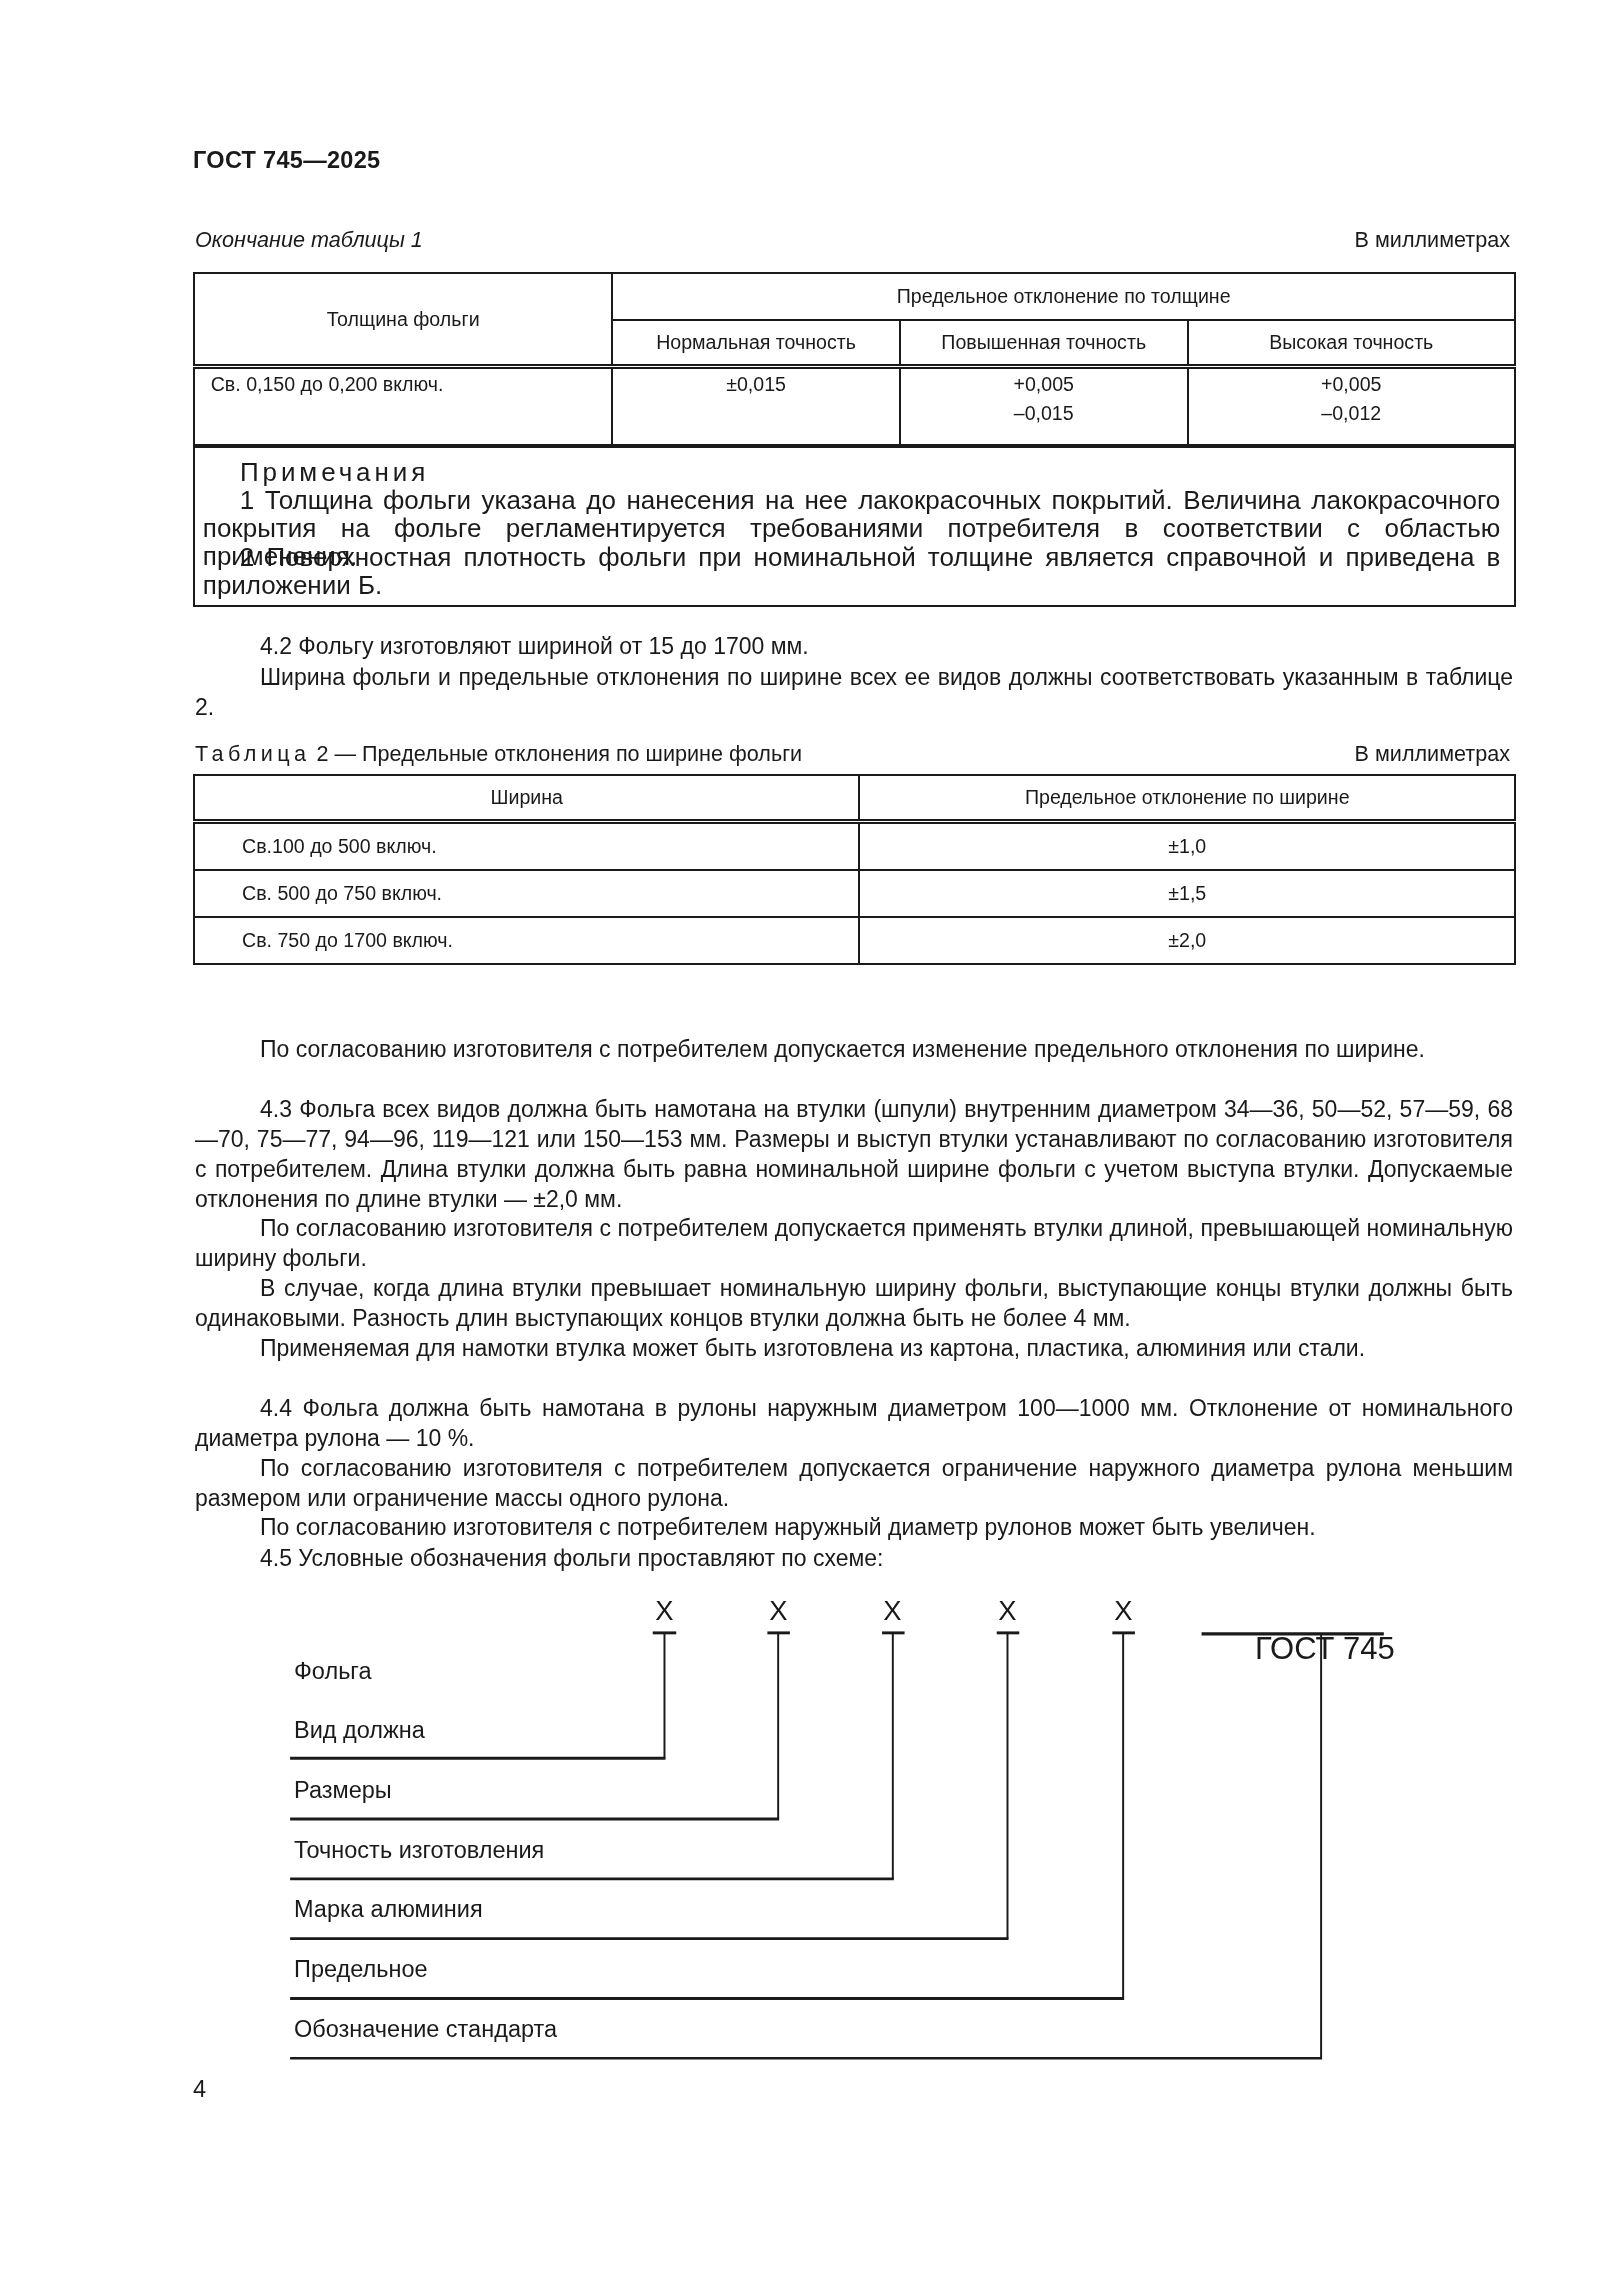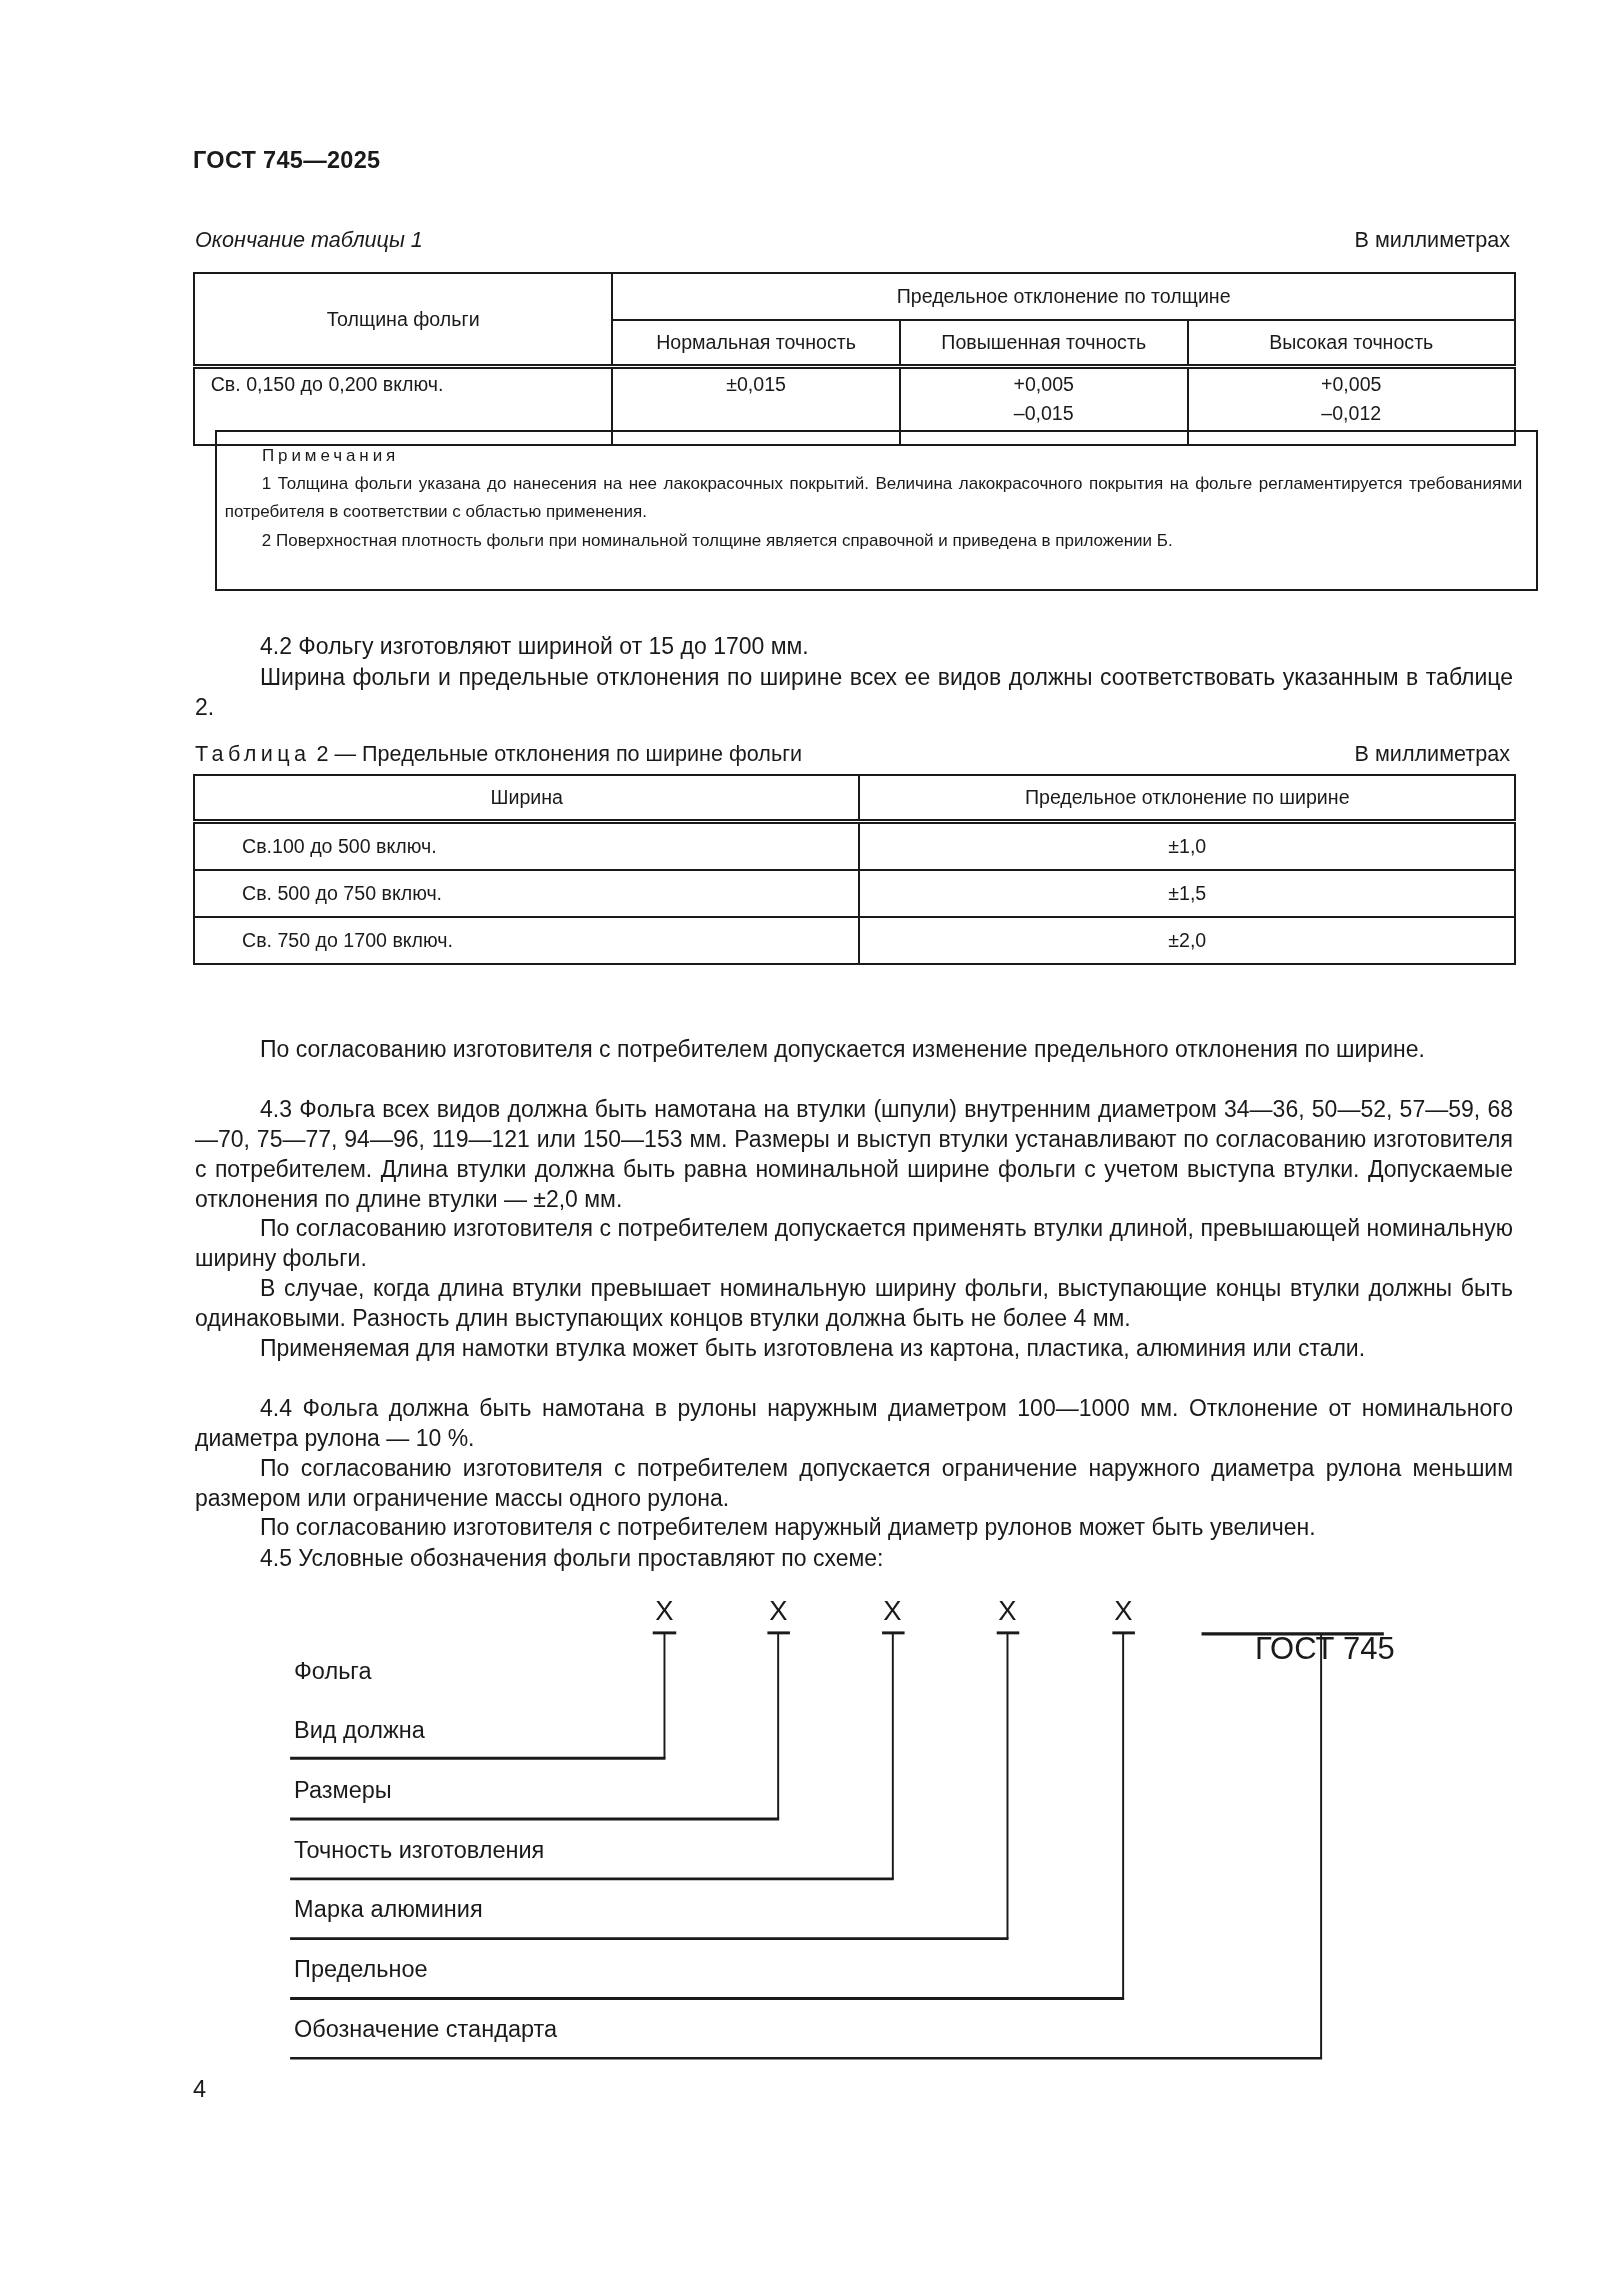--- a/index.html
+++ b/index.html
@@ -12,22 +12,22 @@
   .units-1 { right:111px; top:227px; }
   .units-2 { right:111px; top:741px; }
 
   table.t { position:absolute; border-collapse:collapse; font-size:19.6px; }
   table.t td { border:2px solid #1a1a1a; padding:0; vertical-align:middle; }
   .t1 { left:193px; top:272px; width:1323px; }
   .t1 .h1 td { height:45px; text-align:center; }
   .t1 .h2 td { height:43px; text-align:center; border-bottom:5.9px double #1a1a1a; }
   .t1 .r1 td { height:74px; vertical-align:top; padding-top:1px; text-align:center; line-height:29px; }
   .t1 .r1 td.left { text-align:left; padding-left:15.7px; }
-  .notes { position:absolute; left:193px; top:430px; width:1319px; height:157px;
-           border:2px solid #1a1a1a; border-top:2.9px solid #1a1a1a; font-size:17px; line-height:28px;margin-left:22px; }
+  .notes { position:absolute; left:193px; top:446px; width:1319px; height:157px;
+           border:2px solid #1a1a1a; border-top:2.9px solid #1a1a1a; font-size:26px; line-height:28px; }
   .notes .nt-title { position:absolute; left:45px; top:9.8px; letter-spacing:3.9px; }
   .notes .nt-p { position:absolute; left:7.8px; right:13.7px; text-indent:37px; text-align:justify; }
   .notes .n1 { top:38px; }
   .notes .n2 { top:95px; }
 
   .para { position:absolute; left:195px; width:1318px; font-size:23px; line-height:30px;
           text-align:justify; text-indent:65px; }
   .table2-caption { left:195px; top:741px; font-size:21.6px; }
   .table2-caption .spaced { letter-spacing:4.4px;text-align:center; }
 

